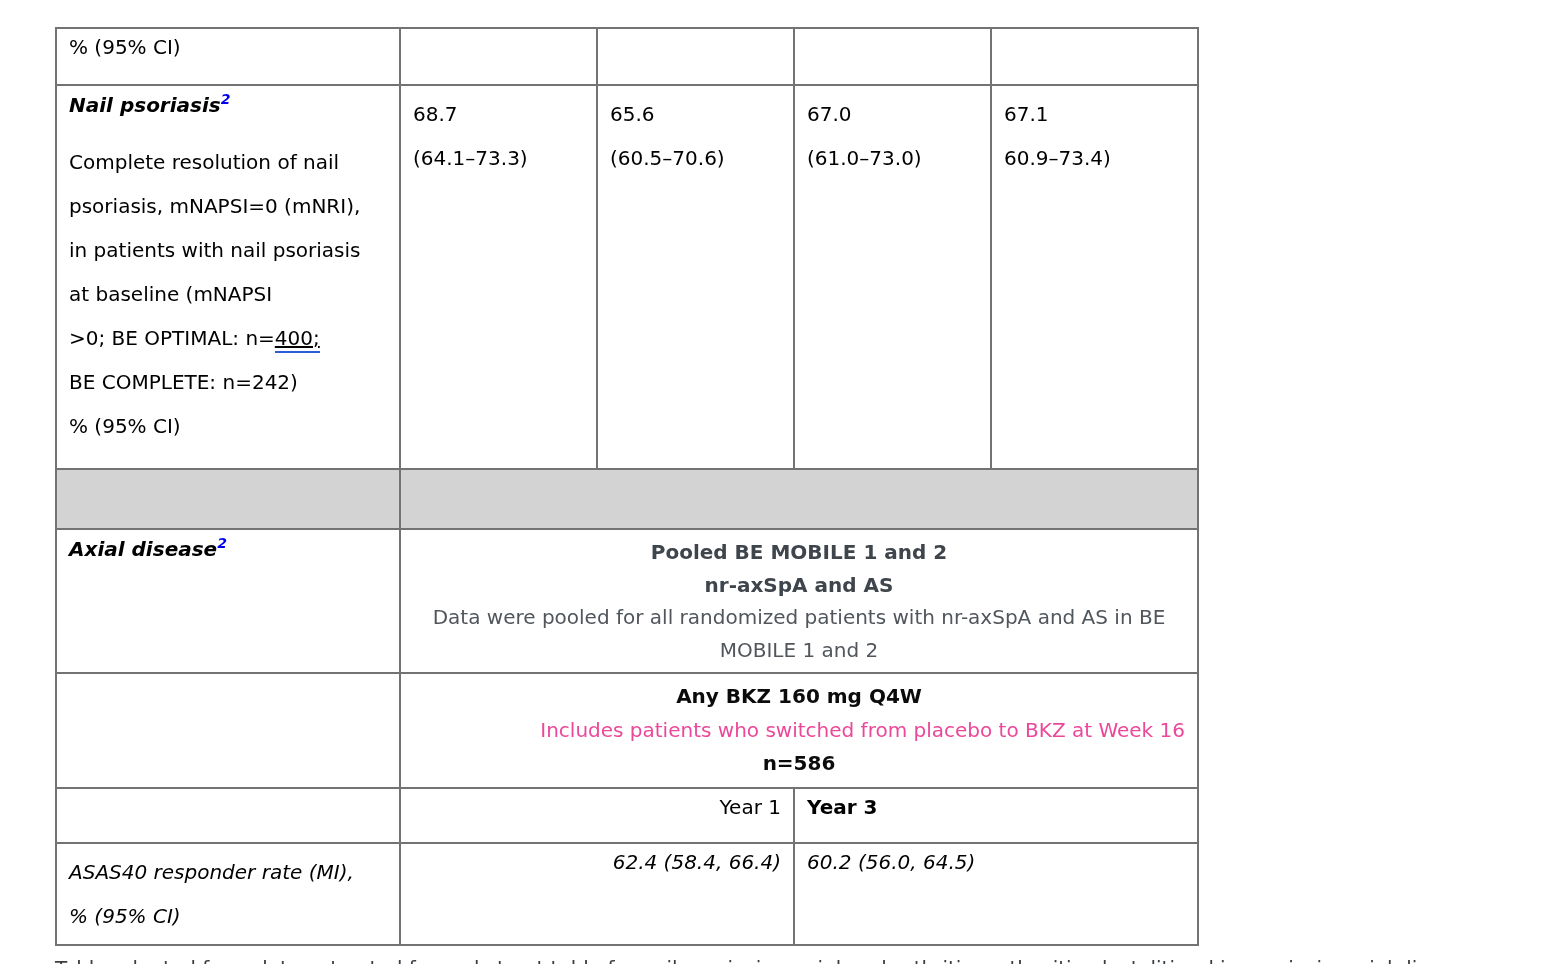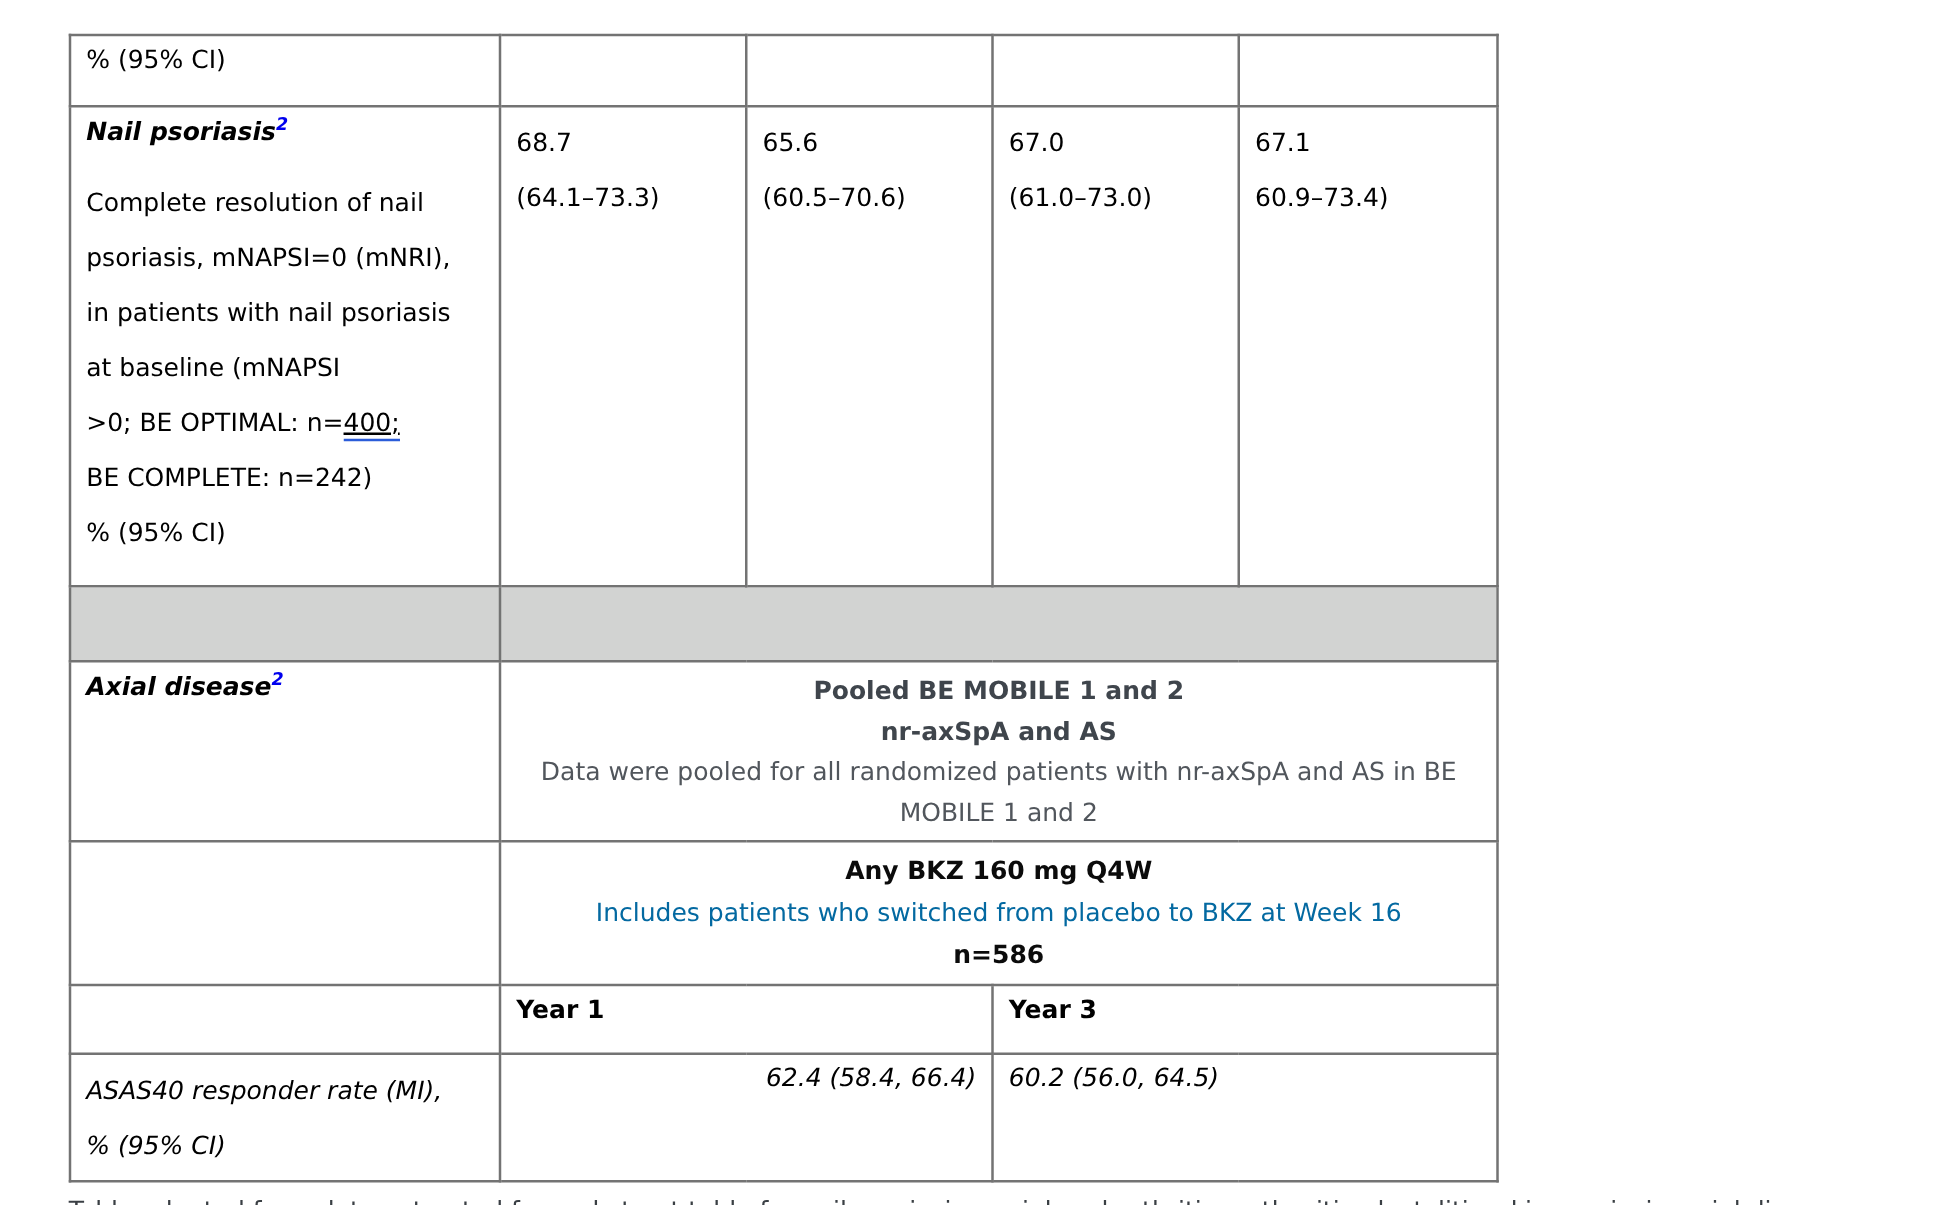--- a/index.html
+++ b/index.html
@@ -71,23 +71,23 @@
     color: #3f454c;
   }
   .pooled-desc { color: #51565c; }
 
   .bkz-cell {
     text-align: center;
     line-height: 1.67;
     margin-left: 12px;
   }
   .bkz-bold { font-weight: bold; color: #0b0b0b; }
-  .bkz-desc { color: #0369a1; }
-
-  .year-cell-center { text-align: left; font-weight: bold; }
+  .bkz-desc { color: #ec4899; text-align: right; }
+
+  .year-cell-center { text-align: right; font-weight: normal; }
   .year-cell-left { text-align: left; font-weight: bold; }
   .asas-value-center { text-align: right; }
   .asas-value-left { text-align: left; }
 
   .caption {
     margin-top: 9px;
     font-size: 20px;
     color: #3a3f44;
     white-space: nowrap;
     line-height: 1.3;

